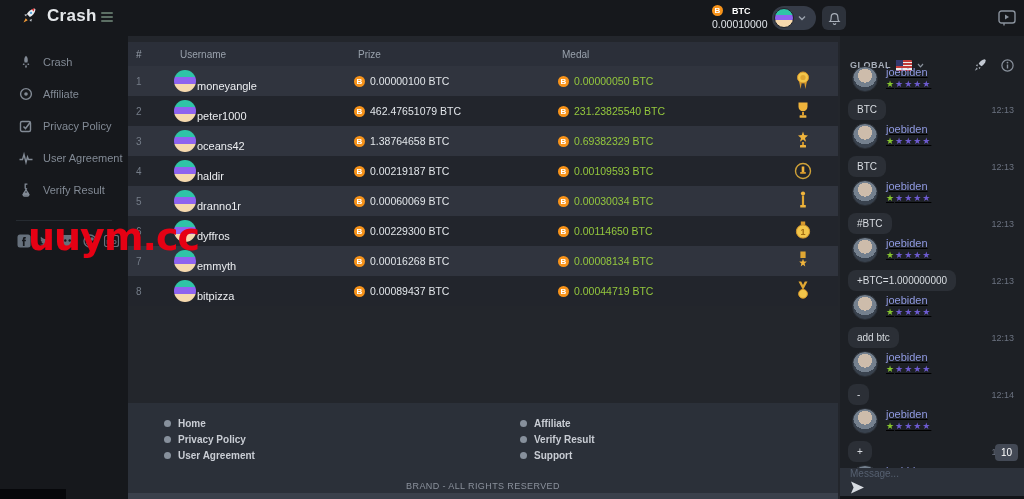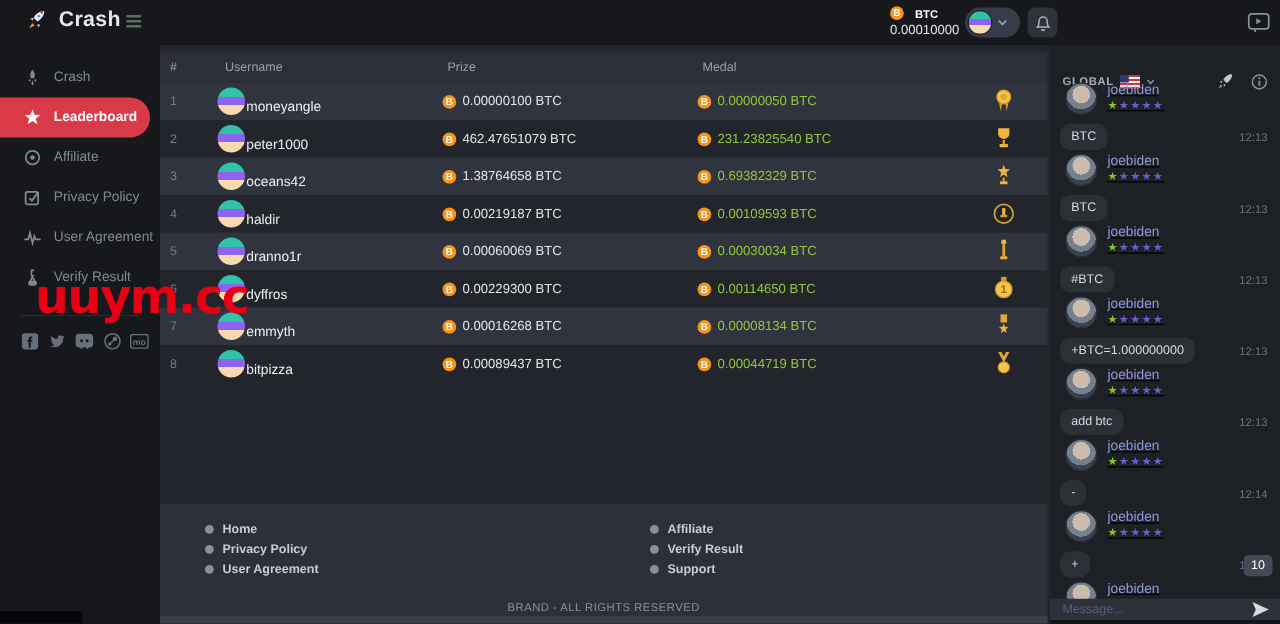--- a/index.html
+++ b/index.html
@@ -82,22 +82,22 @@
     background:radial-gradient(circle at 50% 36%, #cdbcab 0 36%, #74808e 36% 60%, #39424e 60%); border:1px solid #2a2f36; }
   .m-col .m-name { color:#8f99e0; font-size:11px; line-height:13px; }
   .m-col .m-stars { font-size:9px; line-height:11px; }
   .star-g { color:#86c52f; } .star-p { color:#6d5bd0; letter-spacing:1px; margin-left:1px; }
   .m-bubble-row { position:relative; margin-top:5px; height:21px; }
   .m-bubble { display:inline-block; background:#2b2f36; color:#d9dde2; font-size:10px;
     padding:5px 9px; border-radius:8px; max-width:120px; white-space:nowrap; }
   .m-time { position:absolute; right:10px; top:6px; color:#6b7280; font-size:9px; }
   .unread { position:absolute; right:6px; top:408px; background:#434955; color:#fff; font-size:10px;
     padding:3px 6px; border-radius:4px; z-index:8; cursor:pointer; }
-  .chat-input { position:absolute; left:0; bottom:3px; width:100%; height:17px; background:#2c313a;
-    display:flex; align-items:flex-start; z-index:7; }
+  .chat-input { position:absolute; left:0; bottom:3px; width:100%; height:28px; background:#2c313a;
+    display:flex; align-items:flex-start; z-index:7;flex-direction:column; }
   .msg-input { flex:1; height:100%; background:transparent; border:none; outline:none;
     color:#cdd2d9; font-size:10px; padding:0 10px; font-family:"Liberation Sans",sans-serif; }
   .msg-input::placeholder { color:#566070; }
   .send-btn { width:34px; height:100%; display:flex; align-items:center; justify-content:center; cursor:pointer; }
   .chat-bottom-strip { position:absolute; left:0; bottom:0; width:100%; height:3px; background:#121418; }
   svg { display:block; }
 </style>
 </head>
 <body>
 
@@ -153,28 +153,20 @@
     <div class="nav">
       <div class="nav-item">
         <span class="nav-icon">
           <svg width="14" height="14" viewBox="0 0 14 14">
               <path d="M7 .8c1.7 1.5 2.3 4 1.4 6.7H5.6C4.7 4.8 5.3 2.3 7 .8z" fill="#828a95"></path>
               <path d="M5 7.8L3.6 9.9h2zM9 7.8l1.4 2.1h-2z" fill="#828a95"></path>
               <path d="M7 9.2l.9 2.6L7 13.3l-.9-1.5z" fill="#828a95"></path>
             </svg>
         </span>
         <span>Crash</span>
-      </div>
-      <div class="nav-item active">
-        <span class="nav-icon">
-          <svg width="14" height="14" viewBox="0 0 14 14">
-              <polygon points="7,0.6 8.6,4.8 13.2,5 9.6,7.9 10.9,12.3 7,9.7 3.1,12.3 4.4,7.9 0.8,5 5.4,4.8" fill="#fff"></polygon>
-            </svg>
-        </span>
-        <span>Leaderboard</span>
       </div>
       <div class="nav-item">
         <span class="nav-icon">
           <svg width="14" height="14" viewBox="0 0 14 14">
               <circle cx="7" cy="7" r="5.4" fill="none" stroke="#828a95" stroke-width="1.4"></circle>
               <circle cx="7" cy="7" r="1.8" fill="#828a95"></circle>
             </svg>
         </span>
         <span>Affiliate</span>
       </div>

